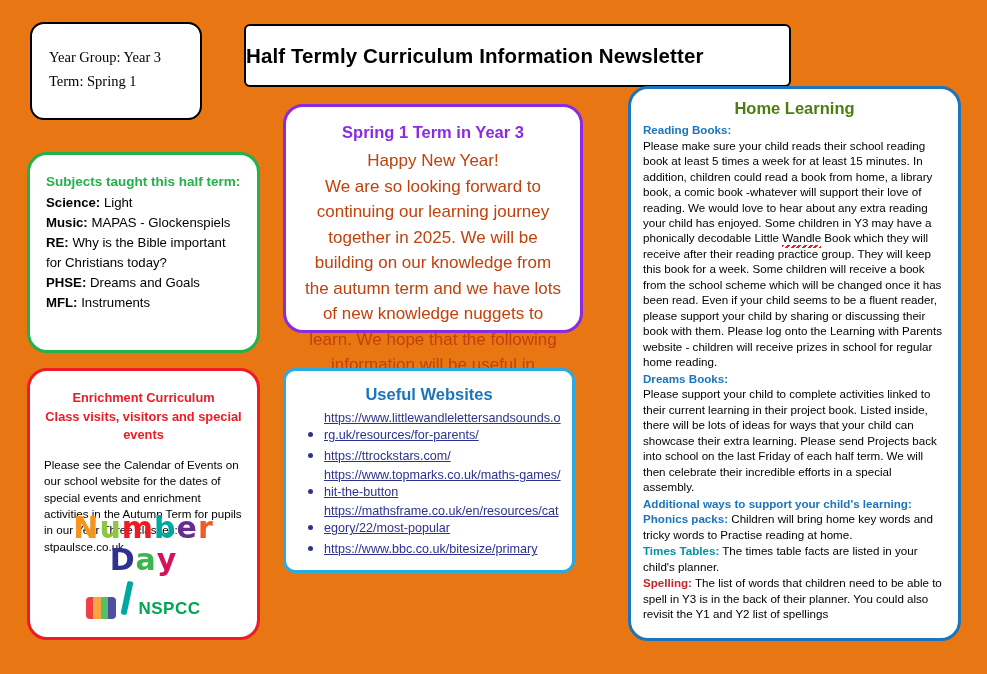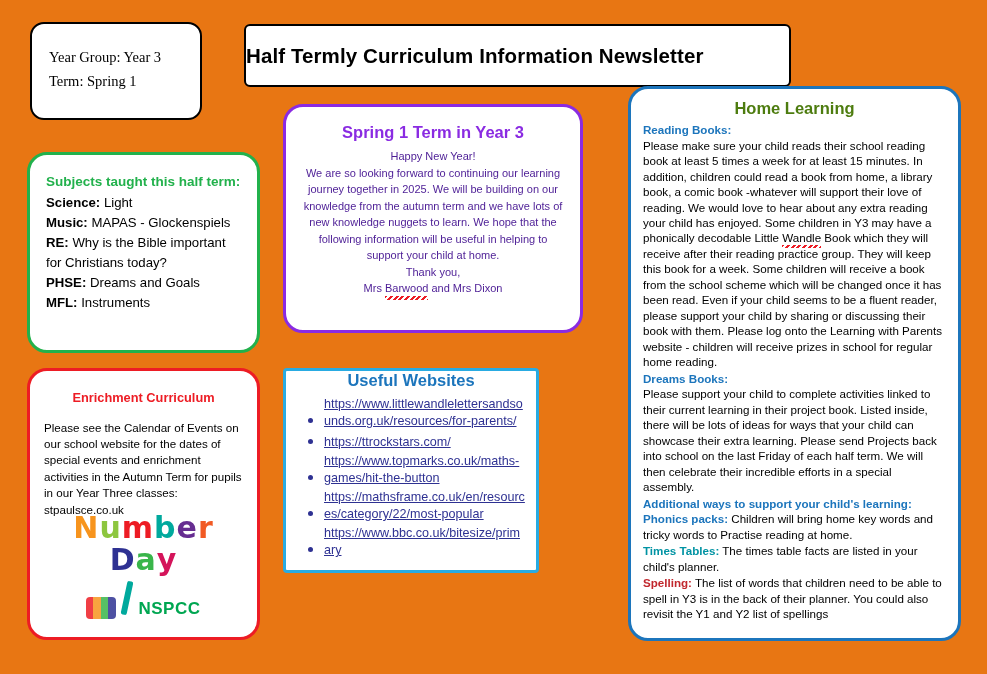--- a/index.html
+++ b/index.html
@@ -185,22 +185,22 @@
     padding: 16px 16px 0 16px;
     text-align: center;
   }
   .spring-box .hdr {
     color: #8A2BE2;
     font-weight: bold;
     font-size: 16.5px;
     margin-bottom: 6px;
   }
   .spring-box .body {
-    font-size: 11px;
-    color: #4c1d95;
+    font-size: 17px;
+    color: #c2410c;
     line-height: 1.5;
   }
   .squiggle {
     display: inline-block;
     position: relative;
   }
   .squiggle::after {
     content: "";
     position: absolute;
     left: 0; right: 0;
@@ -208,27 +208,27 @@
     height: 4px;
     background-image:
       repeating-linear-gradient(135deg, #ED1C24 0 2px, transparent 2px 4px);
   }
 
   
   .web-box {
     position: absolute;
     left: 283px;
     top: 368px;
-    width: 256px;
+    width: 292px;
     height: 205px;
     background: #ffffff;
     border: 3px solid #29ABE2;
-    border-radius: 4px;
-    box-sizing: border-box;
-    padding: 0 10px 0 10px;
+    border-radius: 12px;
+    box-sizing: border-box;
+    padding: 14px 10px 0 10px;
   }
   .web-box .hdr {
     color: #1C75BC;
     font-weight: bold;
     font-size: 16.5px;
     text-align: center;
     margin-bottom: 6px;
   }
   .web-box ul {
     margin: 0;
@@ -331,20 +331,21 @@
       <span>Dreams and Goals</span>
     </div>
     <div class="subj-line">
       <b>MFL:</b>
       <span>Instruments</span>
     </div>
   </div>
 
   <div class="enrich-box">
     <div class="hdr">Enrichment Curriculum</div>
+    <div class="hdr">Class visits, visitors and special events</div>
     <div class="body">Please see the Calendar of Events on our school website for the dates of special events and enrichment activities in the Autumn Term for pupils in our Year Three classes: stpaulsce.co.uk</div>
 
     <div class="numberday">
       <div class="nd-word one">
         <span class="nd-l1">N</span><span class="nd-l2">u</span><span class="nd-l3">m</span><span class="nd-l4">b</span><span class="nd-l5">e</span><span class="nd-l6">r</span>
       </div>
       <div class="nd-word two">
         <span class="nd-l7">D</span><span class="nd-l8">a</span><span class="nd-l9">y</span>
       </div>
       <div class="nd-row">

